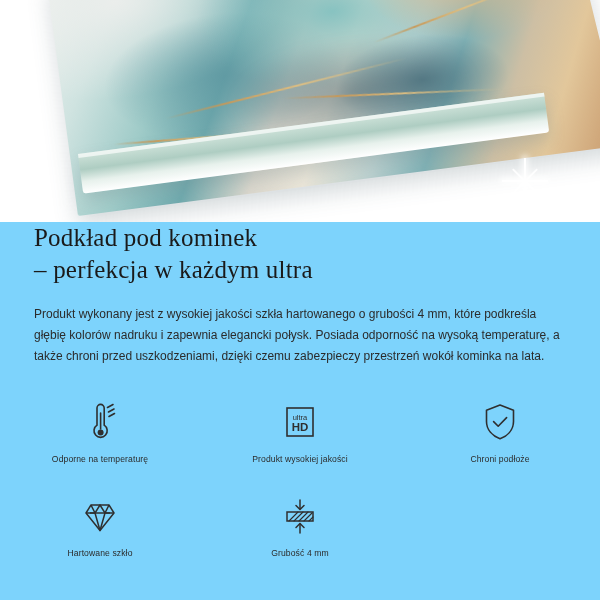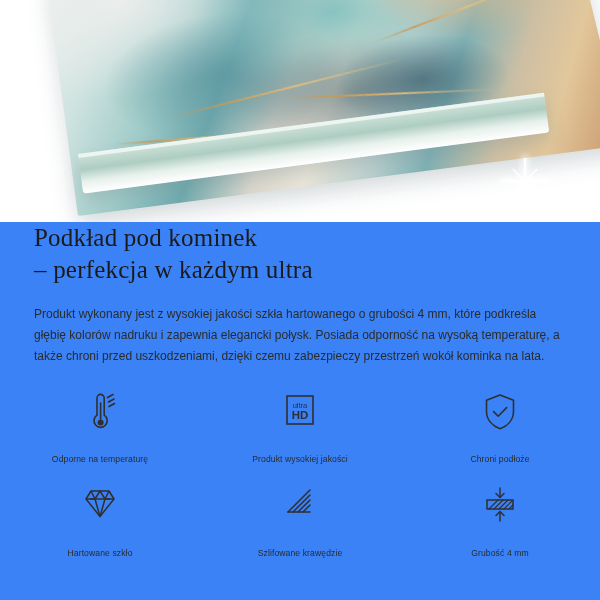--- a/index.html
+++ b/index.html
@@ -9,21 +9,21 @@
     width: 600px;
     height: 600px;
     background: #ffffff;
     font-family: "Liberation Sans", sans-serif;
     overflow: hidden;
   }
   .page {
     position: relative;
     width: 600px;
     height: 600px;
-    background: #3b82f6;
+    background: #7dd3fc;
   }
 
   
   .hero {
     position: relative;
     width: 600px;
     height: 222px;
     background: #ffffff;
     overflow: hidden;
   }
@@ -165,21 +165,21 @@
   .feature {
     display: flex;
     flex-direction: column;
     align-items: center;
     justify-content: flex-start;
   }
   .feature .icon {
     width: 52px;
     height: 50px;
     display: flex;
-    align-items: flex-start;
+    align-items: flex-end;
     justify-content: center;
   }
   .feature .caption {
     margin-top: 12px;
     font-size: 8.6px;
     color: #2b2b2b;
     text-align: right;
     letter-spacing: 0.1px;
   }
   svg { display: block; }
@@ -259,32 +259,20 @@
           <path d="M7 13h28"></path>
           <path d="m12 5 4 8-5 0"></path>
           <path d="m30 5-4 8 5 0"></path>
           <path d="m16 13 5 17.5 5-17.5"></path>
           <path d="m16 13 5-8 5 8"></path>
         </svg>
       </div>
       <div class="caption">Hartowane szkło</div>
     </div>
 
-    <div class="feature">
-      <div class="icon">
-        <svg width="40" height="34" viewBox="0 0 40 34" fill="none" stroke="#2f2f2f" stroke-width="1.5" stroke-linecap="round">
-          <path d="M8 26 30 4"></path>
-          <path d="M13 26 30 9"></path>
-          <path d="M18 26 30 14"></path>
-          <path d="M23 26 30 19"></path>
-          <path d="M8 26h22"></path>
-        </svg>
-      </div>
-      <div class="caption">Szlifowane krawędzie</div>
-    </div>
 
     <div class="feature">
       <div class="icon">
         <svg width="42" height="38" viewBox="0 0 42 38" fill="none" stroke="#2f2f2f" stroke-width="1.5" stroke-linecap="round">
           <line x1="21" y1="2" x2="21" y2="11"></line>
           <path d="m17 7.5 4 4 4-4"></path>
           <rect x="8" y="14" width="26" height="9" stroke="#2f2f2f" stroke-width="1.5"></rect>
           <path d="M10 23 19 14M15 23l9-9M20 23l9-9M25 23l8-8M30 23l4-4" stroke-width="1.1"></path>
           <line x1="21" y1="35" x2="21" y2="26"></line>
           <path d="m17 29.5 4-4 4 4"></path>

